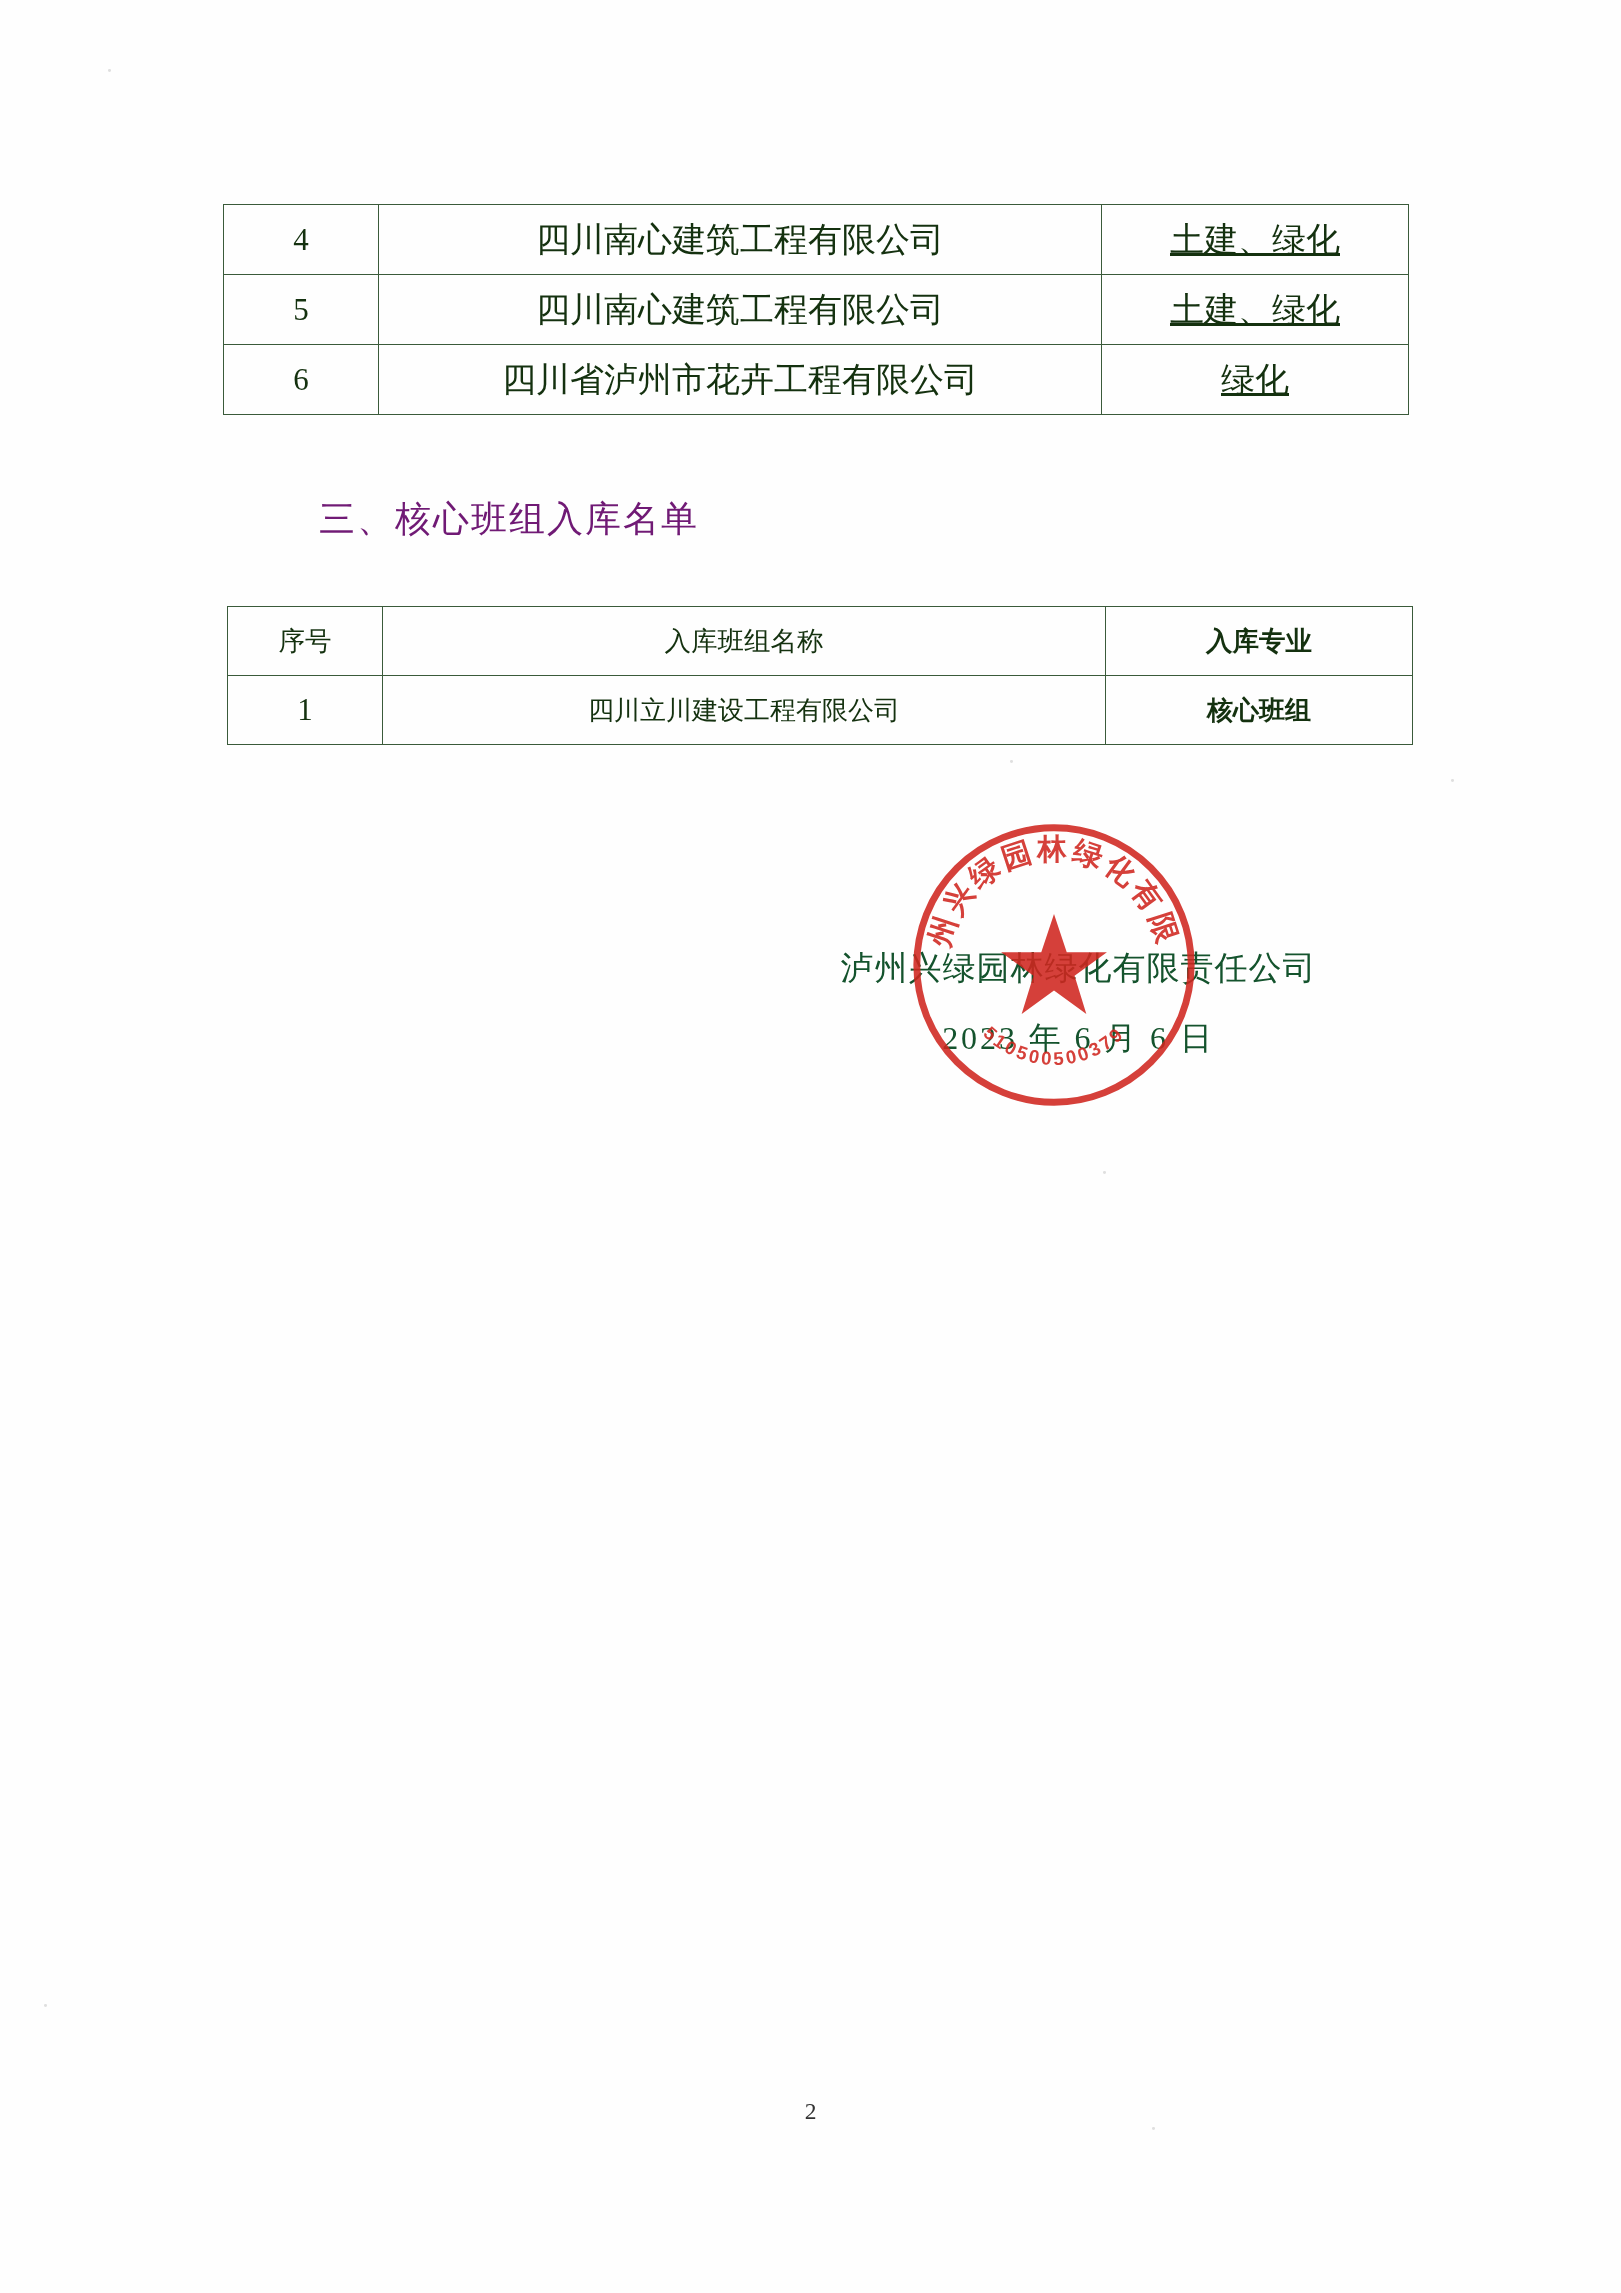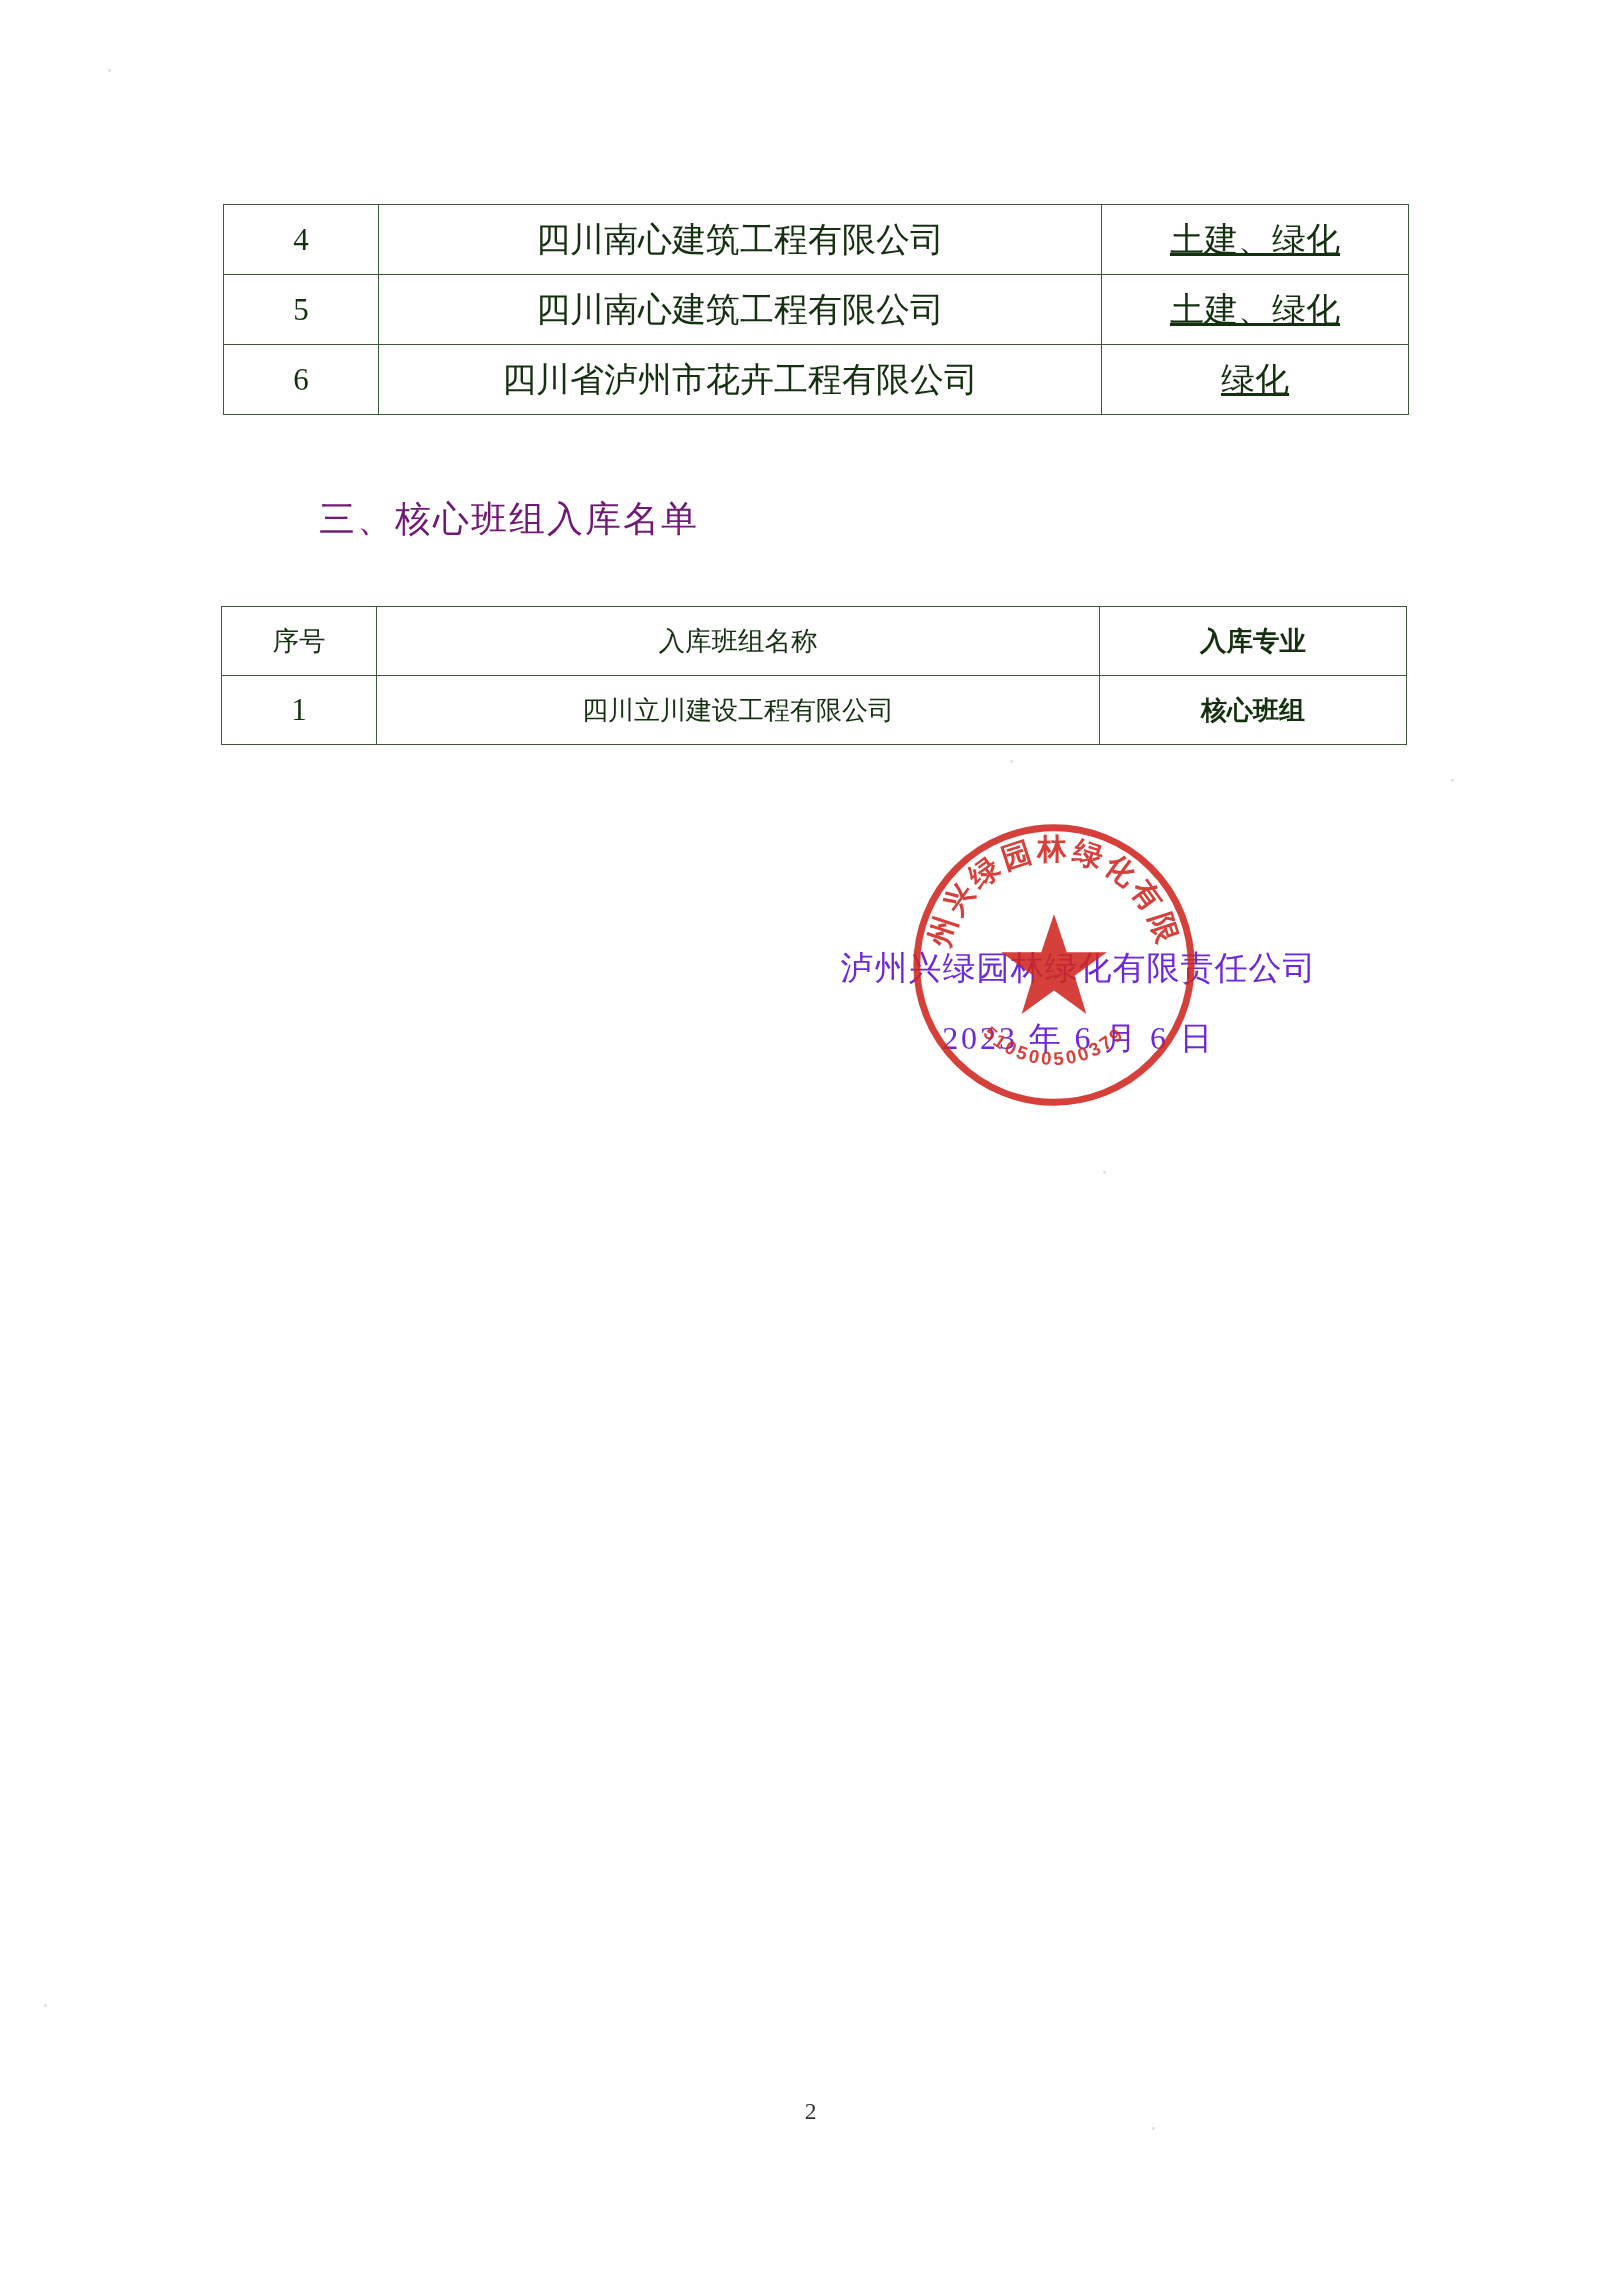--- a/index.html
+++ b/index.html
@@ -58,42 +58,42 @@
     left: 319px;
     top: 495px;
     font-size: 36px;
     letter-spacing: 2px;
     color: #701a75;
     font-family: "Liberation Serif", "DejaVu Serif", serif;
   }
 
   
   #table-core-teams {
-    left: 221px;
+    left: 227px;
     top: 606px;
     width: 1176px;
   }
   #table-core-teams td {
     height: 66px;
     font-size: 26px;
   }
   #table-core-teams .col-no    { width: 152px; }
   #table-core-teams .col-name  { width: 720px; }
   #table-core-teams .col-major { width: 304px; font-weight: bold; }
   #table-core-teams tr.head-row td { font-size: 26.5px; }
   #table-core-teams tr.data-row td.col-no { font-size: 31px; }
 
   
   #signature-block {
     position: absolute;
     left: 765px;
     top: 946px;
     width: 627px;
     text-align: center;
-    color: #6d28d9;
+    color: #14532d;
   }
   #signature-company {
     font-size: 33px;
     letter-spacing: 1px;
     white-space: nowrap;
   }
   #signature-date {
     font-size: 32px;
     margin-top: 25.5px;
     letter-spacing: 2.9px;

